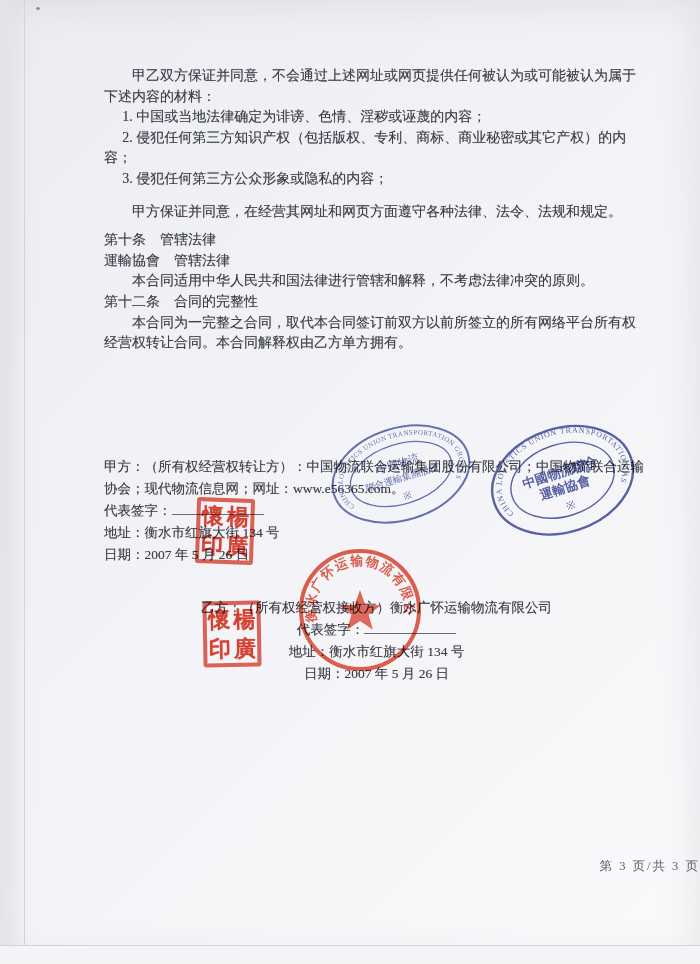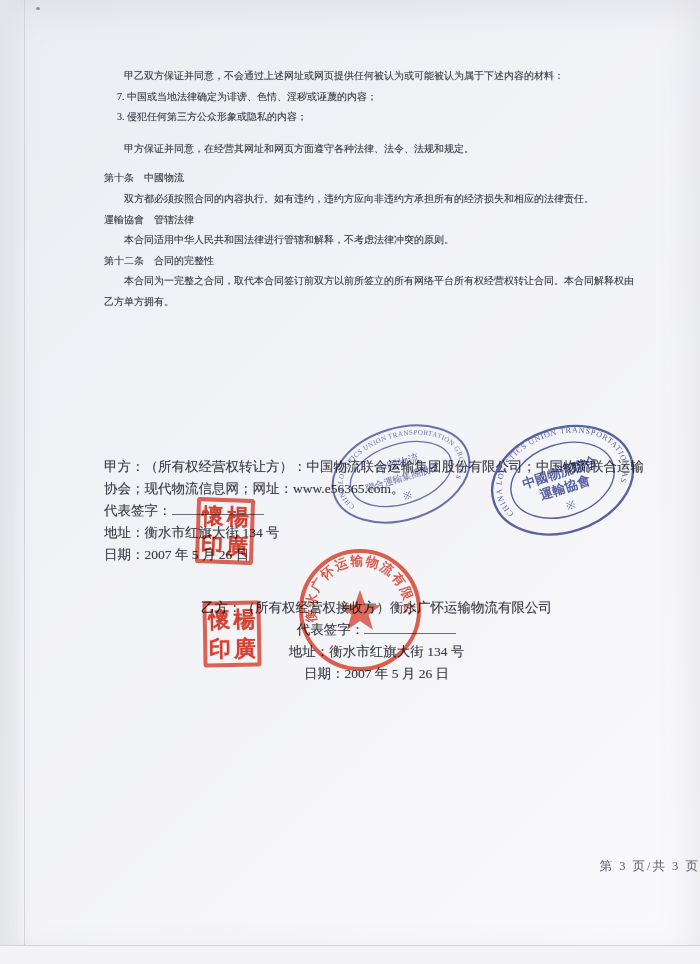--- a/index.html
+++ b/index.html
@@ -11,21 +11,21 @@
   }
   
   .edge-left{position:absolute;left:0;top:0;width:24px;height:100%;
     background:linear-gradient(90deg,#e3e4e8,rgba(227,228,232,0));border-right:1px solid rgba(160,162,170,.25);}
   .edge-bottom{position:absolute;left:0;bottom:0;width:100%;height:18px;
     background:#f4f4f6;border-top:1px solid rgba(150,152,160,.35);}
   .speck{position:absolute;left:36px;top:7px;width:4px;height:3px;background:#6a6c74;border-radius:50%;opacity:.7;}
 
   .content{
     position:absolute;left:104px;top:66px;width:537px;
-    font-size:10px;line-height:20.6px;color:#3d3e48;
+    font-size:14px;line-height:20.6px;color:#3d3e48;
     text-shadow:0 0 .7px rgba(61,62,72,.45);
   }
   .p{margin:0;}
   .ind{text-indent:2em;}
   .li{text-indent:1.3em;}
   .gap-sm{margin-top:12px;font-family:Liberation Mono, monospace;}
   .gap-md{margin-top:8px;}
 
   .party{
     position:absolute;left:104px;width:545px;
@@ -63,25 +63,25 @@
 </head>
 <body>
 
 <div class="page">
   <div class="edge-left"></div>
   <div class="edge-bottom"></div>
   <div class="speck"></div>
 
   <div class="content">
     <p class="p ind">甲乙双方保证并同意，不会通过上述网址或网页提供任何被认为或可能被认为属于下述内容的材料：</p>
-    <p class="p li">7. 中国或当地法律确定为诽谤、色情、淫秽或诬蔑的内容；</p>
+    <p class="p li">1. 中国或当地法律确定为诽谤、色情、淫秽或诬蔑的内容；</p>
+    <p class="p li">2. 侵犯任何第三方知识产权（包括版权、专利、商标、商业秘密或其它产权）的内容；</p>
     <p class="p li">3. 侵犯任何第三方公众形象或隐私的内容；</p>
     <p class="p ind gap-sm">甲方保证并同意，在经营其网址和网页方面遵守各种法律、法令、法规和规定。</p>
-    <p class="p gap-md">第十条　中國物流</p>
-    <p class="p ind">双方都必须按照合同的内容执行。如有违约，违约方应向非违约方承担所有的经济损失和相应的法律责任。</p>
+    <p class="p gap-md">第十条　管辖法律</p>
     <p class="p">運輸協會　管辖法律</p>
     <p class="p ind">本合同适用中华人民共和国法律进行管辖和解释，不考虑法律冲突的原则。</p>
     <p class="p">第十二条　合同的完整性</p>
     <p class="p ind">本合同为一完整之合同，取代本合同签订前双方以前所签立的所有网络平台所有权经营权转让合同。本合同解释权由乙方单方拥有。</p>
   </div>
 
   <div class="party party-a">
     <p class="p">甲方：（所有权经营权转让方）：中国物流联合运输集团股份有限公司；中国物流联合运输协会；现代物流信息网；网址：www.e56365.com。</p>
     <p class="p"><span>代表签字：</span><span class="sigline"></span></p>
     <p class="p">地址：衡水市红旗大街 134 号</p>

